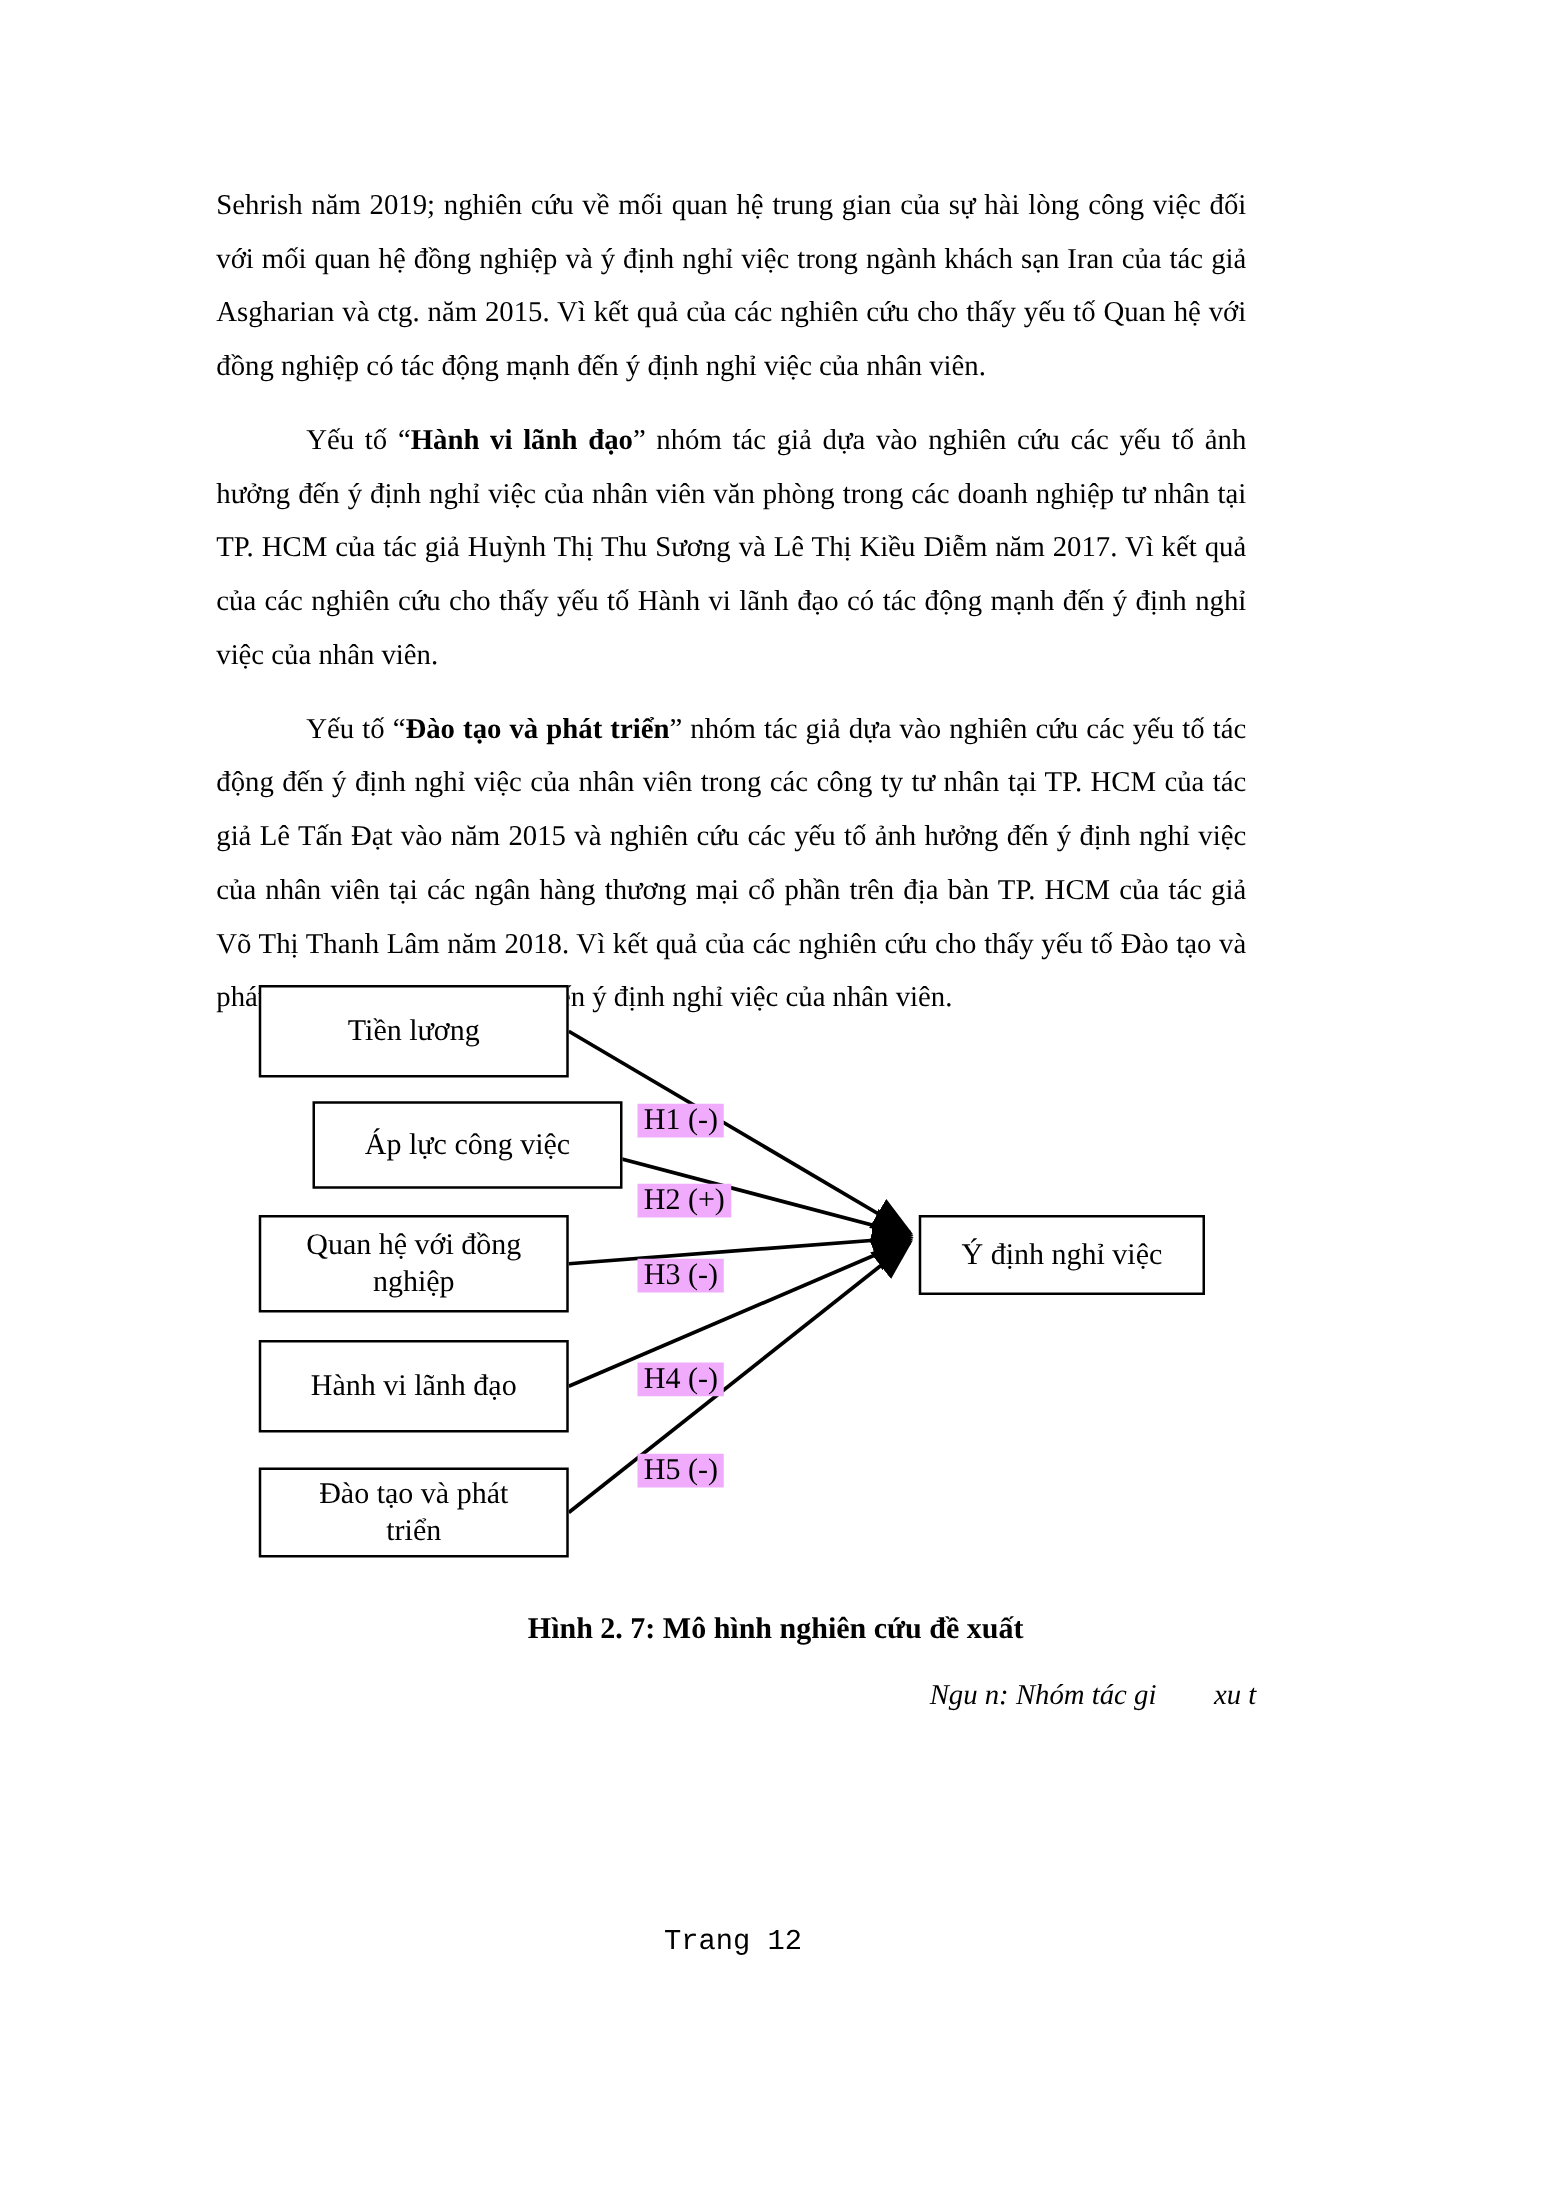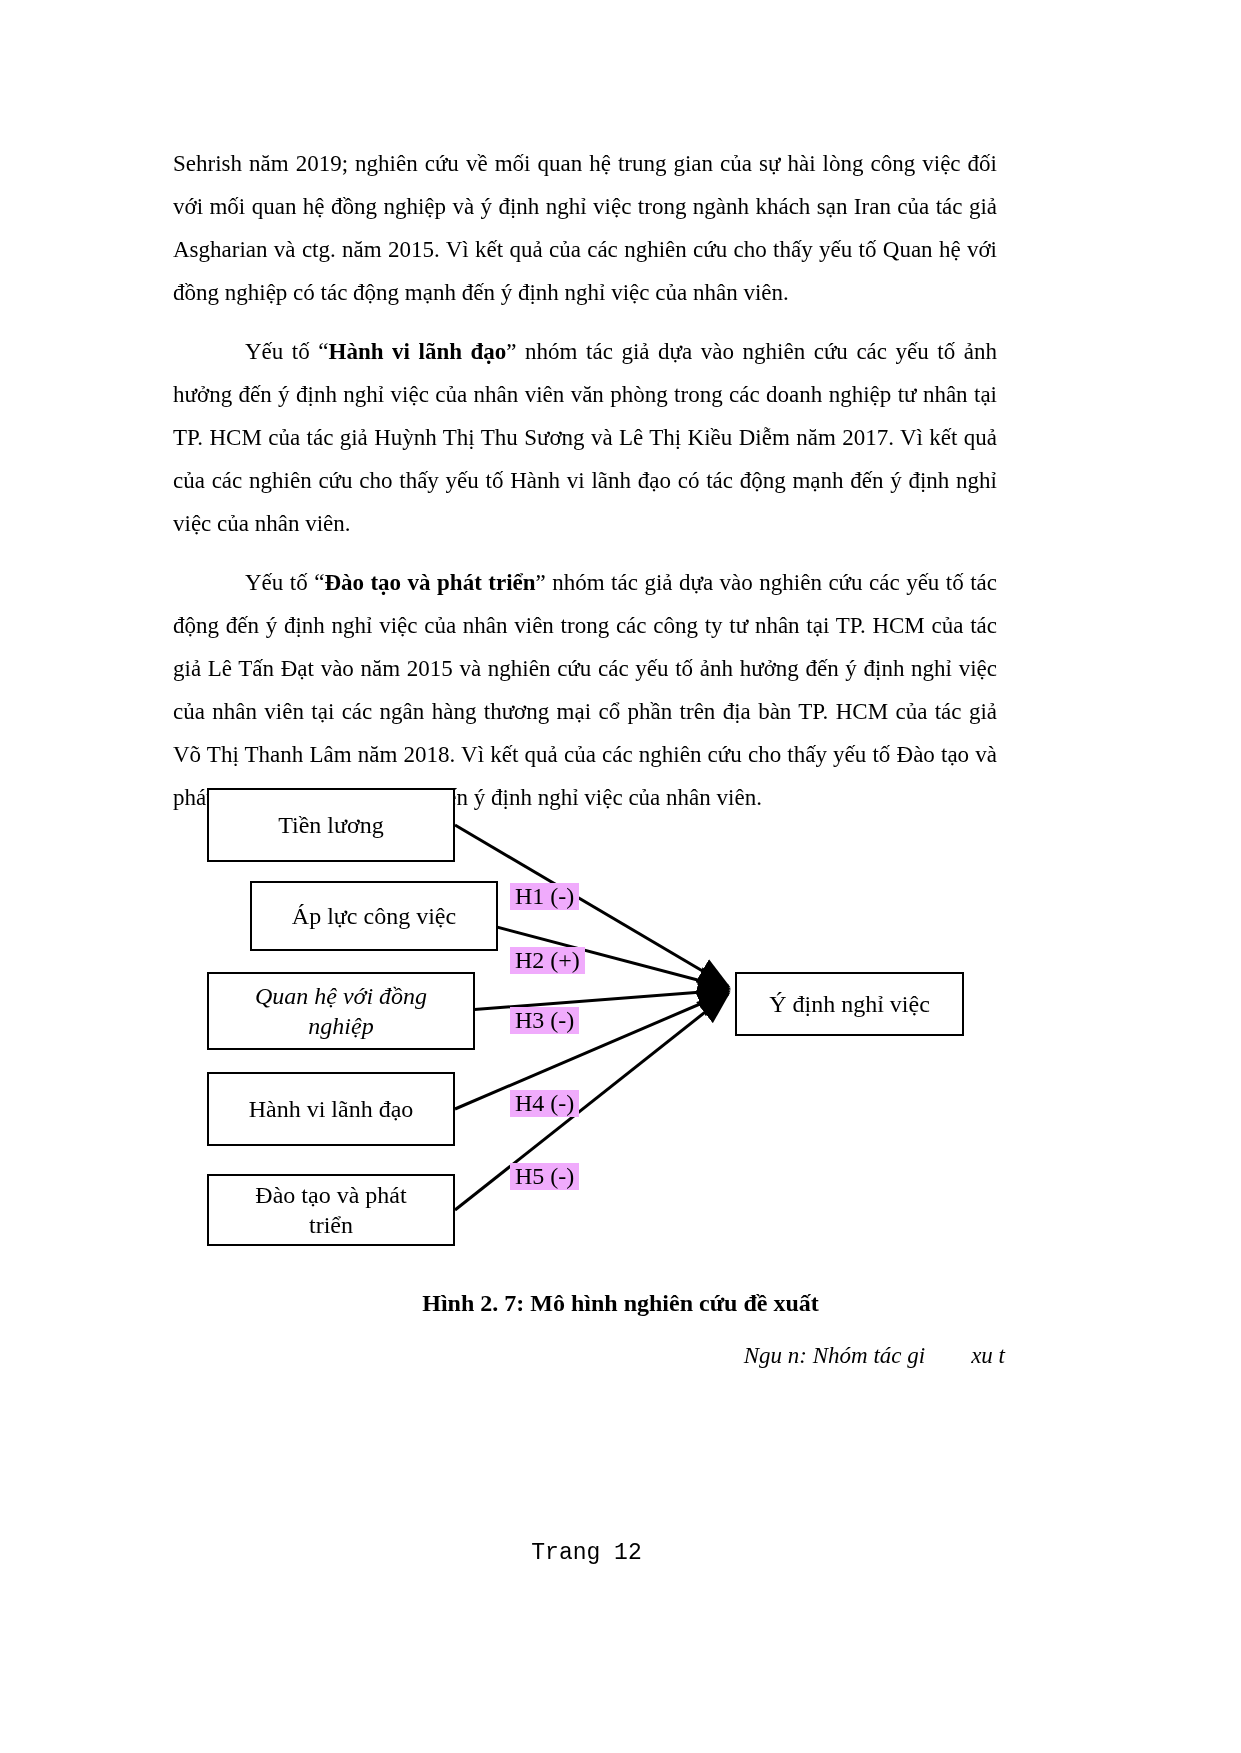--- a/index.html
+++ b/index.html
@@ -51,21 +51,21 @@
     align-items: center;
     justify-content: center;
     text-align: center;
     font-size: 24px;
     line-height: 30px;
     padding: 4px 24px;
     z-index: 1;
   }
   .dbox.b1 { left: 207px; top: 13px;  width: 248px; height: 74px; }
   .dbox.b2 { left: 224px; top: 106px; width: 248px; height: 70px; margin-left: 26px; }
-  .dbox.b3 { left: 207px; top: 197px; width: 268px; height: 78px; font-style: italic; }
+  .dbox.b3 { left: 207px; top: 197px; width: 248px; height: 78px; }
   .dbox.b4 { left: 207px; top: 297px; width: 248px; height: 74px; }
   .dbox.b5 { left: 207px; top: 399px; width: 248px; height: 72px; }
   .dbox.outcome { left: 735px; top: 197px; width: 229px; height: 64px; }
 
   .hyp {
     position: absolute;
     z-index: 2;
     background: #f0abfc;
     font-size: 24px;
     padding: 0 5px;

